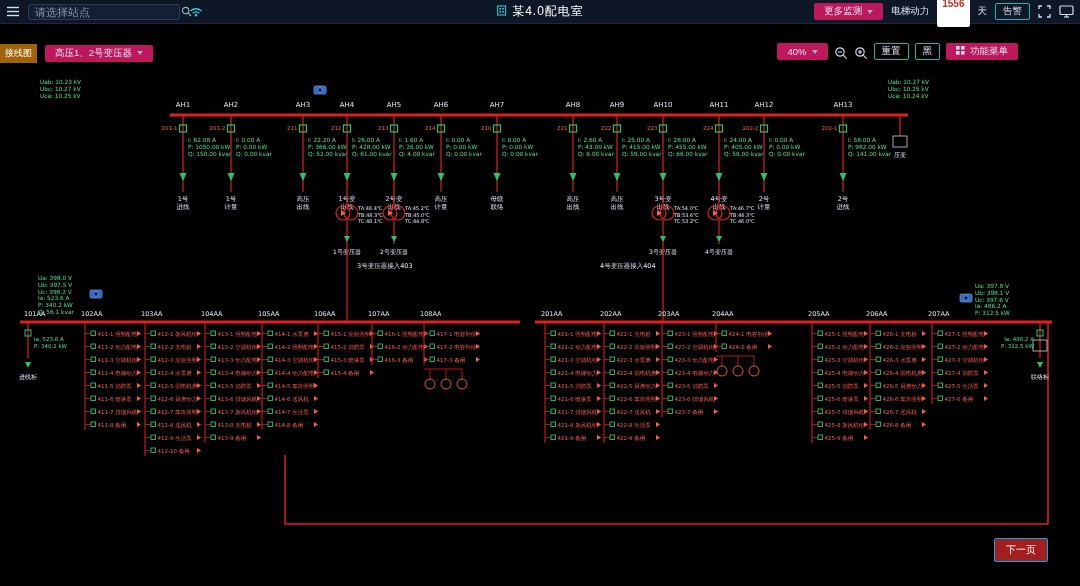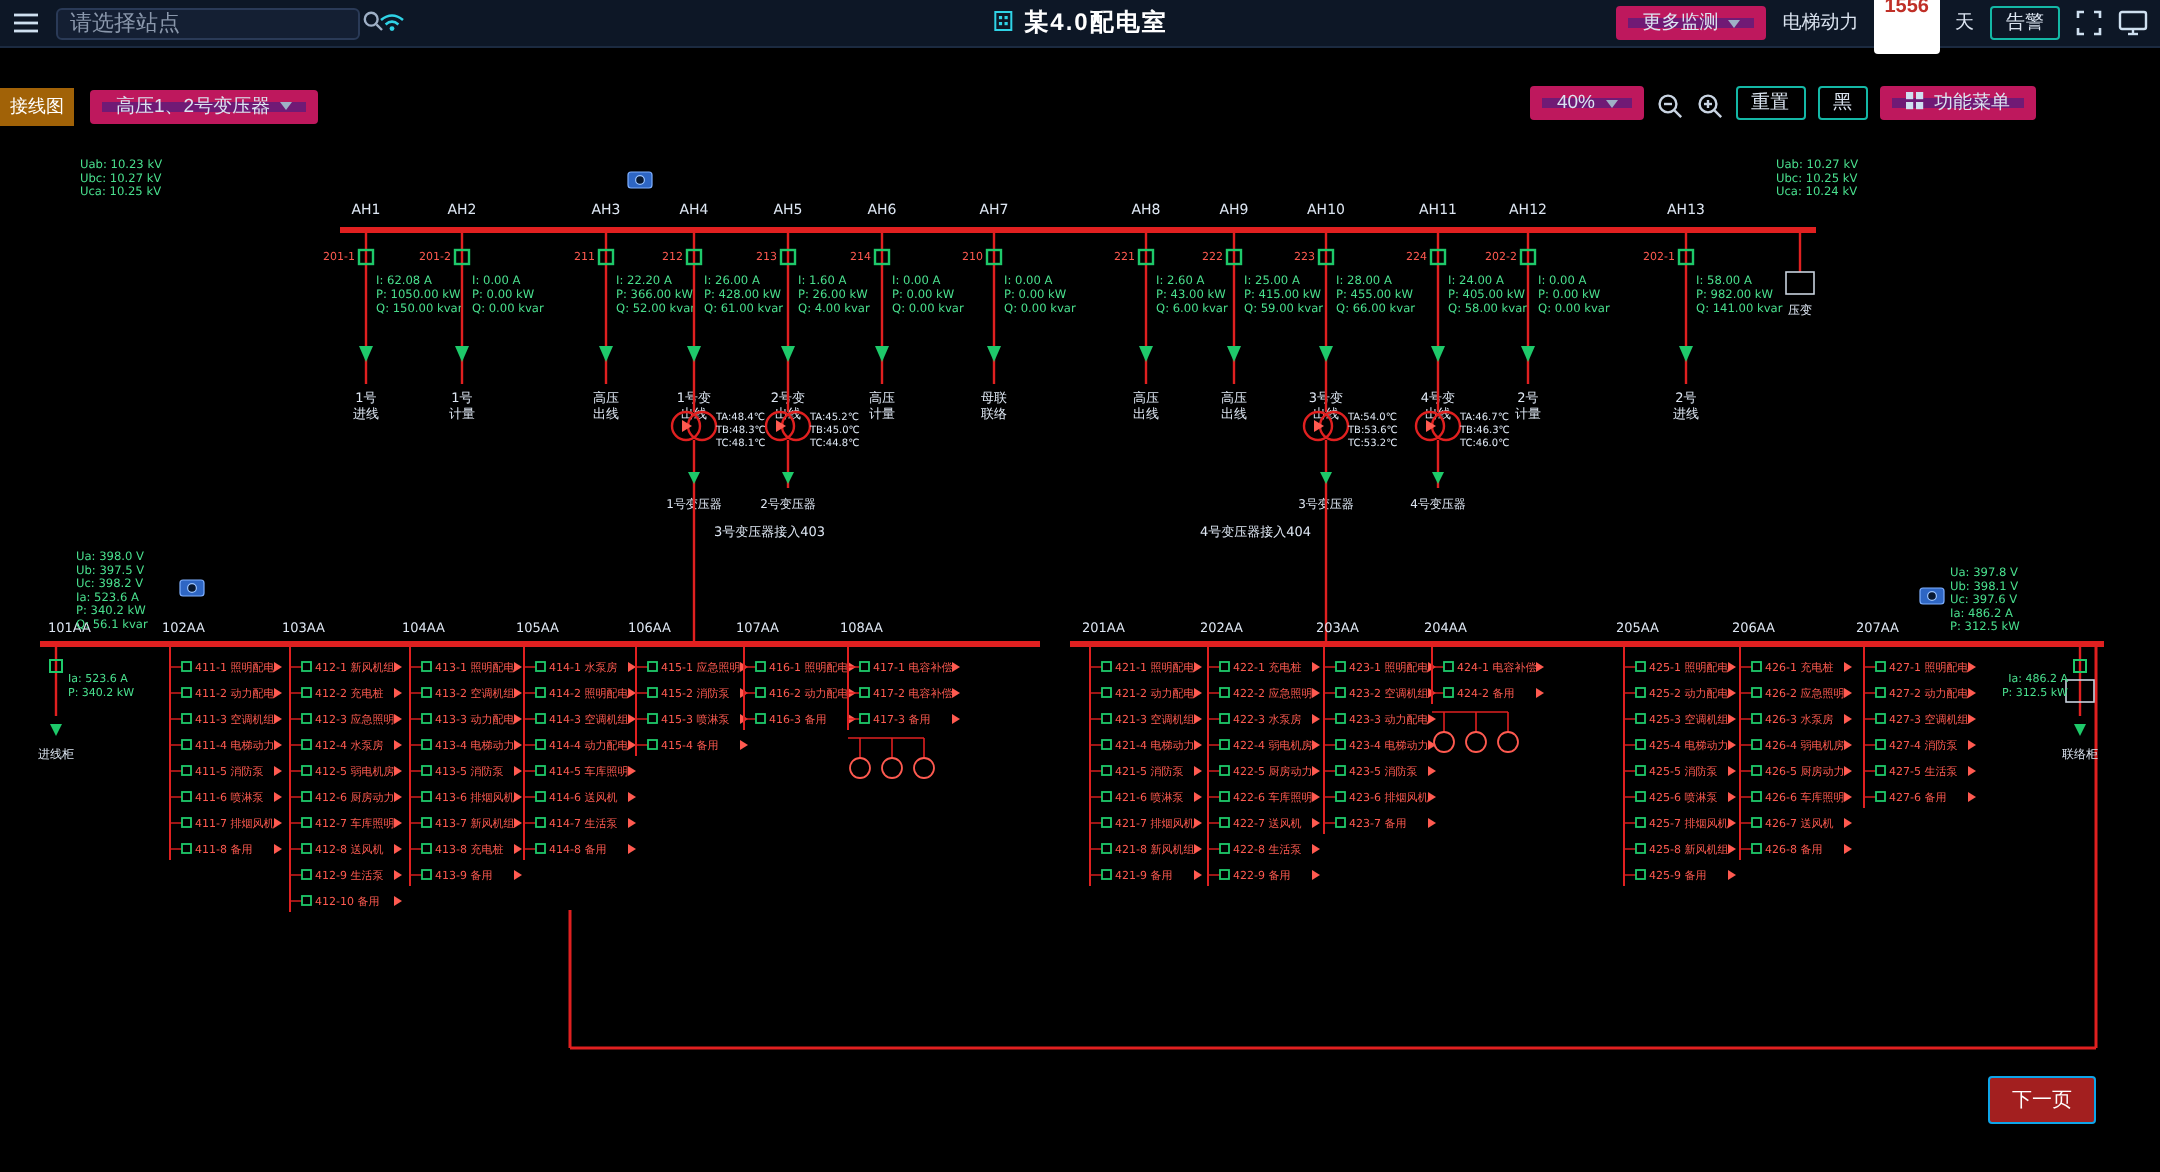--- a/index.html
+++ b/index.html
@@ -11,23 +11,23 @@
 
 header{position:absolute;top:0;left:0;right:0;height:24px;background:#0d1726;
   border-bottom:1px solid #1b2a40;display:flex;align-items:center;padding:0 6px;gap:8px;z-index:20}
 .h-left{display:flex;align-items:center;gap:8px}
 .menu-btn{display:flex;align-items:center;cursor:pointer}
 .search{display:flex;align-items:center;background:#141f33;border:1px solid #2a3a57;
   border-radius:3px;height:16px;padding:0 6px;width:152px;gap:4px}
 .search input{flex:1;background:transparent;border:none;outline:none;color:#cfd8e6;font-size:11px}
 .search input::placeholder{color:#8a97ab}
 .h-title{position:absolute;left:50%;transform:translateX(-50%);display:flex;align-items:center;
-  gap:5px;color:#fff;font-size:12px;font-weight:bold;letter-spacing:1px}
+  gap:5px;color:#fff;font-size:12px;font-weight:normal;letter-spacing:1px}
 .h-right{margin-left:auto;display:flex;align-items:center;gap:8px}
-.btn{background:#701a75;border:6px solid #be185d;color:#dbe4f0;font-size:9.5px;height:17px;
+.btn{background:#be185d;border:3px solid #be185d;color:#dbe4f0;font-size:9.5px;height:17px;
   padding:0 7px;border-radius:2px;display:flex;align-items:center;gap:5px;cursor:pointer}
 .btn.ghost{background:transparent;border:1px solid #14b8a6}
 .caret{width:0;height:0;border-left:3.5px solid transparent;border-right:3.5px solid transparent;
   border-top:4px solid #9fb0c6;display:inline-block}
 .white-txt{color:#dbe4f0;font-size:9.5px}
 .days{background:#ffffff;color:#c03028;font-weight:bold;padding:0 5px;height:31px;
   line-height:15px;border-radius:2px;font-size:10px}
 .icon-btn{background:none;border:none;cursor:pointer;display:flex;align-items:center;padding:0}
 
 

